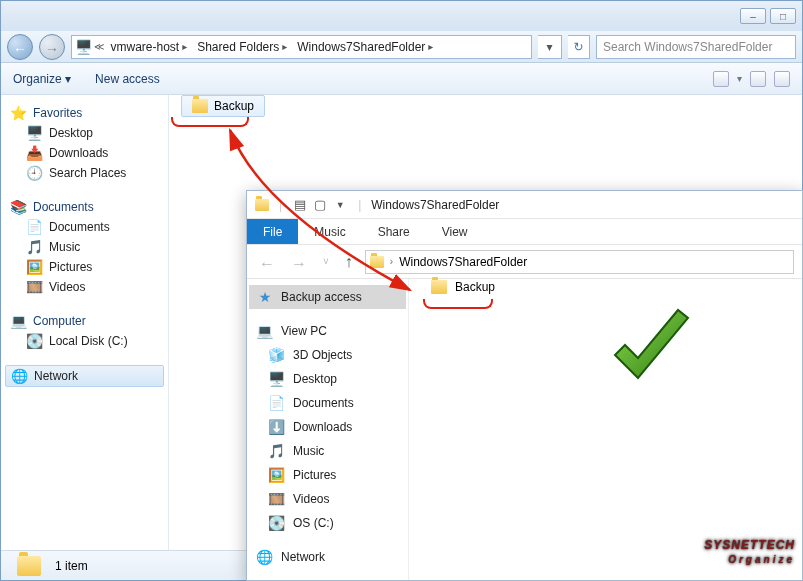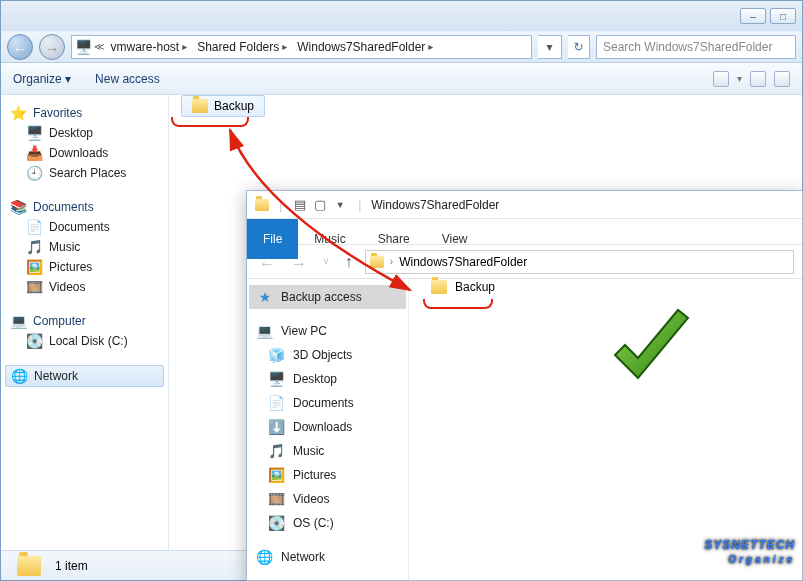--- a/index.html
+++ b/index.html
@@ -36,37 +36,37 @@
 .statusbar { position:absolute; bottom:0; left:0; right:0; height:30px; border-top:1px solid #d0dce8; background:linear-gradient(#f3f8fd,#e6eef7); display:flex; align-items:center; padding:0 16px; gap:14px;}
 .bigfolder { width:24px; height:20px; background: linear-gradient(#ffe9a3,#f3c64c); border-radius:2px; position:relative;}
 .bigfolder::before { content:""; position:absolute; top:-4px; left:2px; width:9px; height:4px; background:#f3c64c; border-radius:2px 2px 0 0;}
 
 
 .win10 { position:absolute; left:246px; top:190px; width:557px; height:391px; background:#fff; border:1px solid #a3b9d1; box-shadow:0 4px 16px rgba(0,0,0,0.3);}
 .w10-title { height:28px; display:flex; align-items:center; padding:0 8px; gap:10px; background:#fff; border-bottom:1px solid #e5e5e5;}
 .qat { display:flex; gap:4px; align-items:center;}
 .qat .ic { font-size:13px; color:#555;}
 .w10-ribbon { height:26px; display:flex; align-items:stretch; border-bottom:1px solid #e5e5e5;}
-.rtab { padding:20px 16px; color:#333; display:flex; align-items:center;}
+.rtab { padding:12px 16px; color:#333; display:flex; align-items:center;}
 .rtab.file { background:#1979ca; color:#fff;}
 .w10-nav { height:34px; display:flex; align-items:center; padding:0 8px; gap:8px; border-bottom:1px solid #e5e5e5;}
 .w10-navarrow { color:#bbb; font-size:16px; padding:0 4px;}
 .w10-navarrow.up { color:#555;}
 .w10-address { flex:1; height:24px; border:1px solid #ccc; display:flex; align-items:center; padding:0 4px; gap:6px;}
 .w10-body { display:flex; height:calc(100% - 28px - 26px - 34px);}
 .w10-side { width:162px; padding:6px 2px; border-right:1px solid #eee; overflow:hidden;}
 .w10-side-item { display:flex; align-items:center; gap:8px; padding:4px 8px 4px 20px; color:#222; white-space:nowrap;}
 .w10-side-item.head { padding-left:8px;}
 .w10-side-item.sel { background:#d8d8d8;}
 .w10-content { flex:1; padding:10px; position:relative;}
 .w10-folder-item { position:absolute; left:18px; top:-1px; display:flex; align-items:center; gap:8px; padding:2px 4px;}
 
 
 .checkmark { position:absolute; left:600px; top:300px; width:100px; height:100px; pointer-events:none;}
-.watermark { position:absolute; right:8px; bottom:16px; color:#3b82f6; text-shadow:0 0 4px #000,0 0 2px #000; font-style:italic; font-weight:bold; font-size:18px; letter-spacing:1px; pointer-events:none;}
+.watermark { position:absolute; right:8px; bottom:16px; color:#7f1d1d; text-shadow:0 0 4px #000,0 0 2px #000; font-style:italic; font-weight:bold; font-size:18px; letter-spacing:1px; pointer-events:none;}
 .watermark small { display:block; font-size:10px; text-align:right; letter-spacing:3px;}
 svg.arrow { position:absolute; pointer-events:none; }
 </style>
 </head>
 <body>
 
 <div class="win7">
   <div class="win7-titlebar">
     <div class="titlebtn">–</div>
     <div class="titlebtn">□</div>

